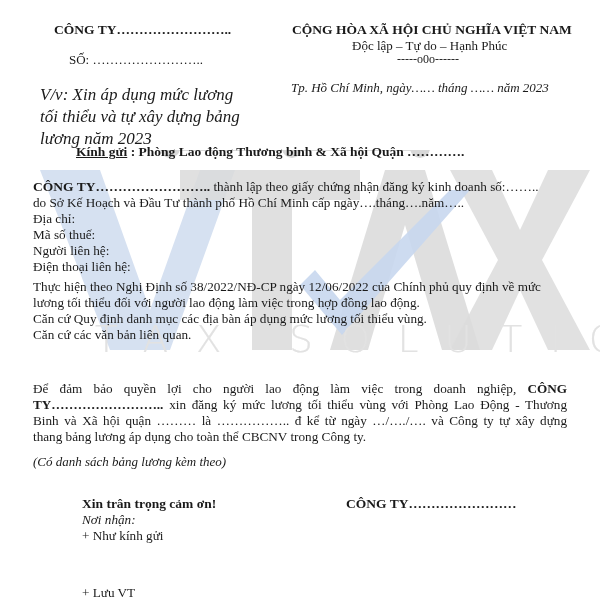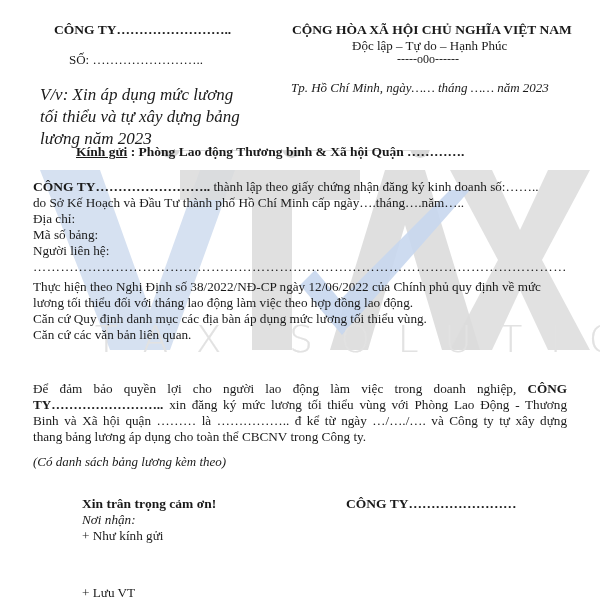--- a/index.html
+++ b/index.html
@@ -90,36 +90,37 @@
 <div class="body-block">
   <div class="line">
     <span class="b" style="font-size:13.5px">CÔNG TY……………………..</span><span> thành lập theo giấy chứng nhận đăng ký kinh doanh số:……..</span>
   </div>
   <div class="line">do Sở Kế Hoạch và Đầu Tư thành phố Hồ Chí Minh cấp ngày….tháng….năm…..</div>
   <div class="line dots-line">
     <span class="lbl">Địa chỉ: </span>
     <span class="fill">………………………………………………………………………………………………………………………………………………………………………………</span>
   </div>
   <div class="line dots-line">
-    <span class="lbl">Mã số bảng: </span>
+    <span class="lbl">Mã số thuế: </span>
     <span class="fill">………………………………………………………………………………………………………………………………………………………………………………</span>
   </div>
   <div class="line dots-line">
     <span class="lbl">Người liên hệ: </span>
     <span class="fill">………………………………………………………………………………………………………………………………………………………………………………</span>
     <span class="tail">(Người làm)</span>
   </div>
   <div class="line dots-line">
+    <span class="lbl">Điện thoại liên hệ: </span>
     <span class="fill">………………………………………………………………………………………………………………………………………………………………………………</span>
   </div>
 </div>
 
 <div class="para1">
   <div class="line">Thực hiện theo Nghị Định số 38/2022/NĐ-CP ngày 12/06/2022 của Chính phủ quy định về mức</div>
-  <div class="line">lương tối thiểu đối với tháng lao động làm việc theo hợp đồng lao động.</div>
+  <div class="line">lương tối thiểu đối với người lao động làm việc trong hợp đồng lao động.</div>
   <div class="line">Căn cứ Quy định danh mục các địa bàn áp dụng mức lương tối thiểu vùng.</div>
   <div class="line">Căn cứ các văn bản liên quan.</div>
 </div>
 
 <div class="para2">
   <span class="jl"><span>Để đảm bảo quyền lợi cho người lao động làm việc trong doanh nghiệp,</span> <span class="b">CÔNG</span></span>
   <span class="jl"><span class="b">TY……………………..</span><span> xin đăng ký mức lương tối thiểu vùng với Phòng Lao Động - Thương</span></span>
   <span class="jl">Binh và Xã hội quận ……… là …………….. đ kể từ ngày …/…./…. và Công ty tự xây dựng</span>
   <span class="jl last">thang bảng lương áp dụng cho toàn  thể CBCNV trong Công ty.</span>
 </div>

